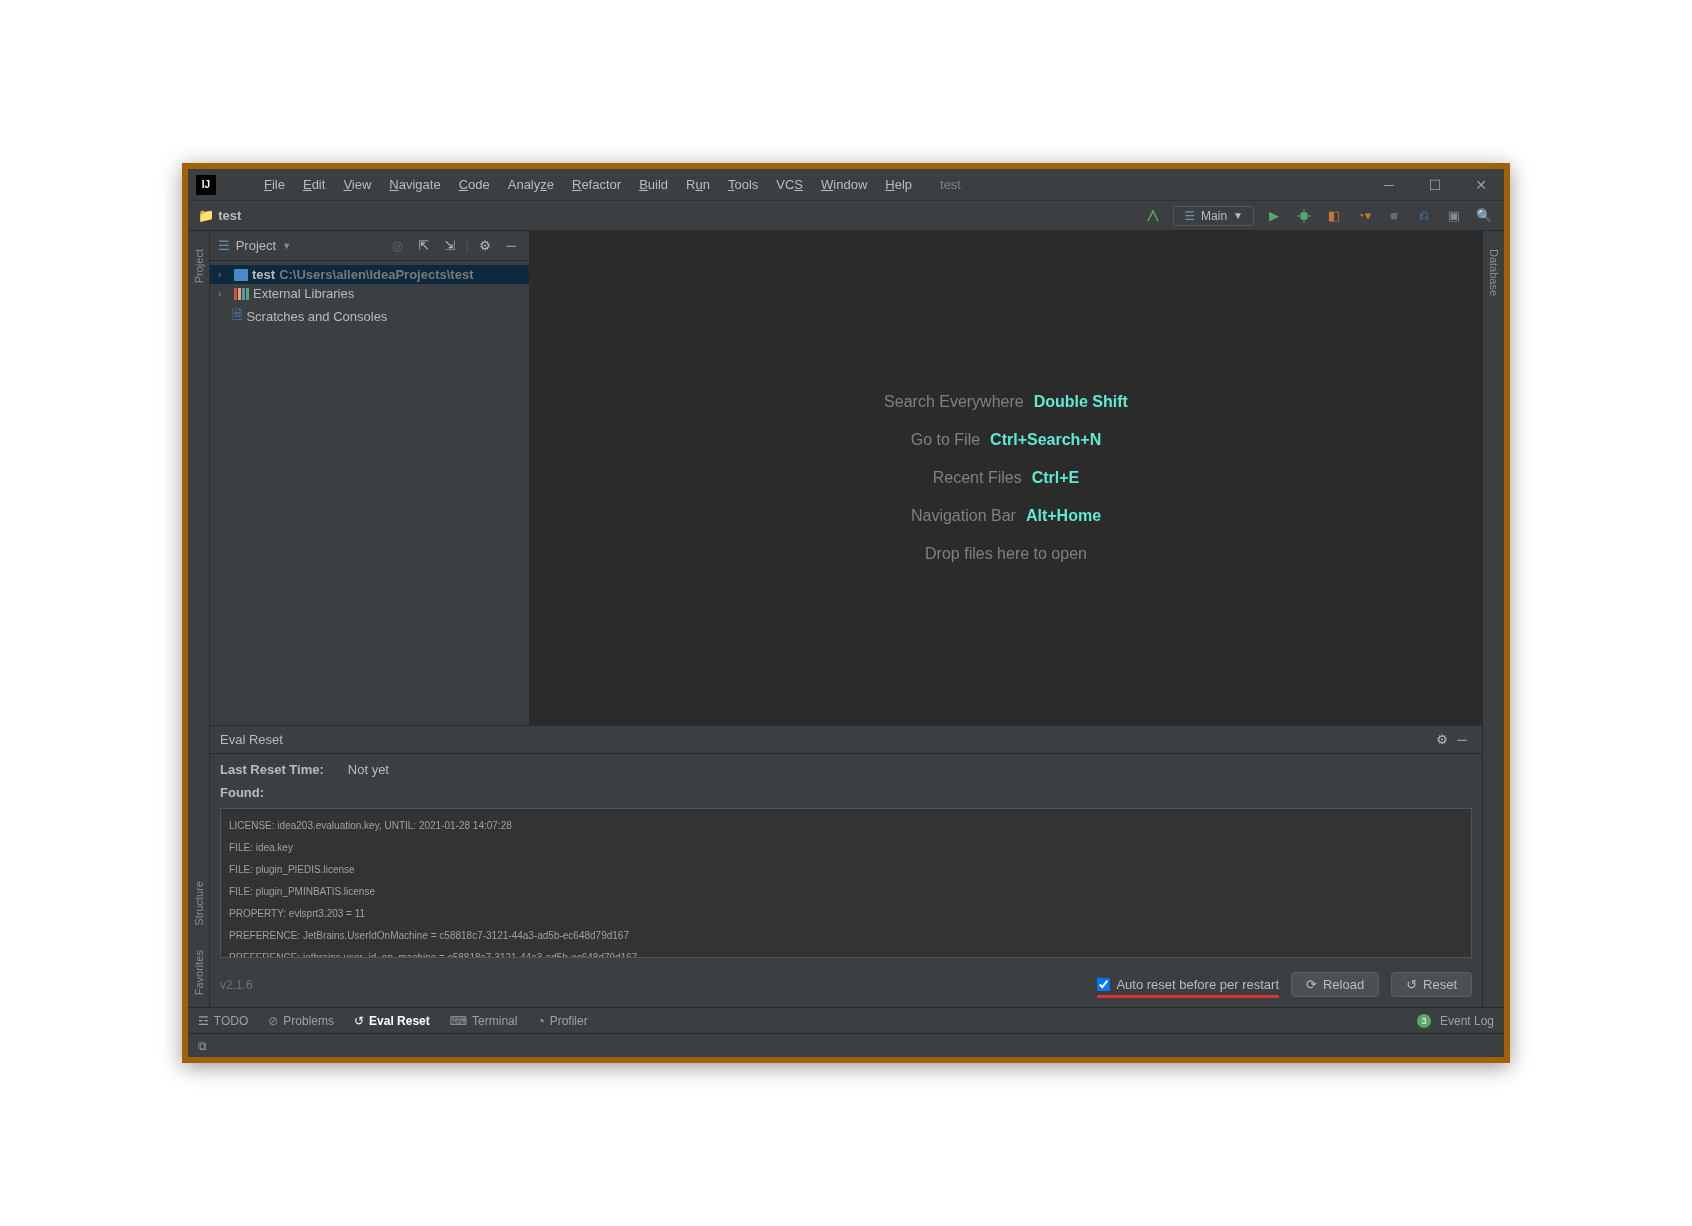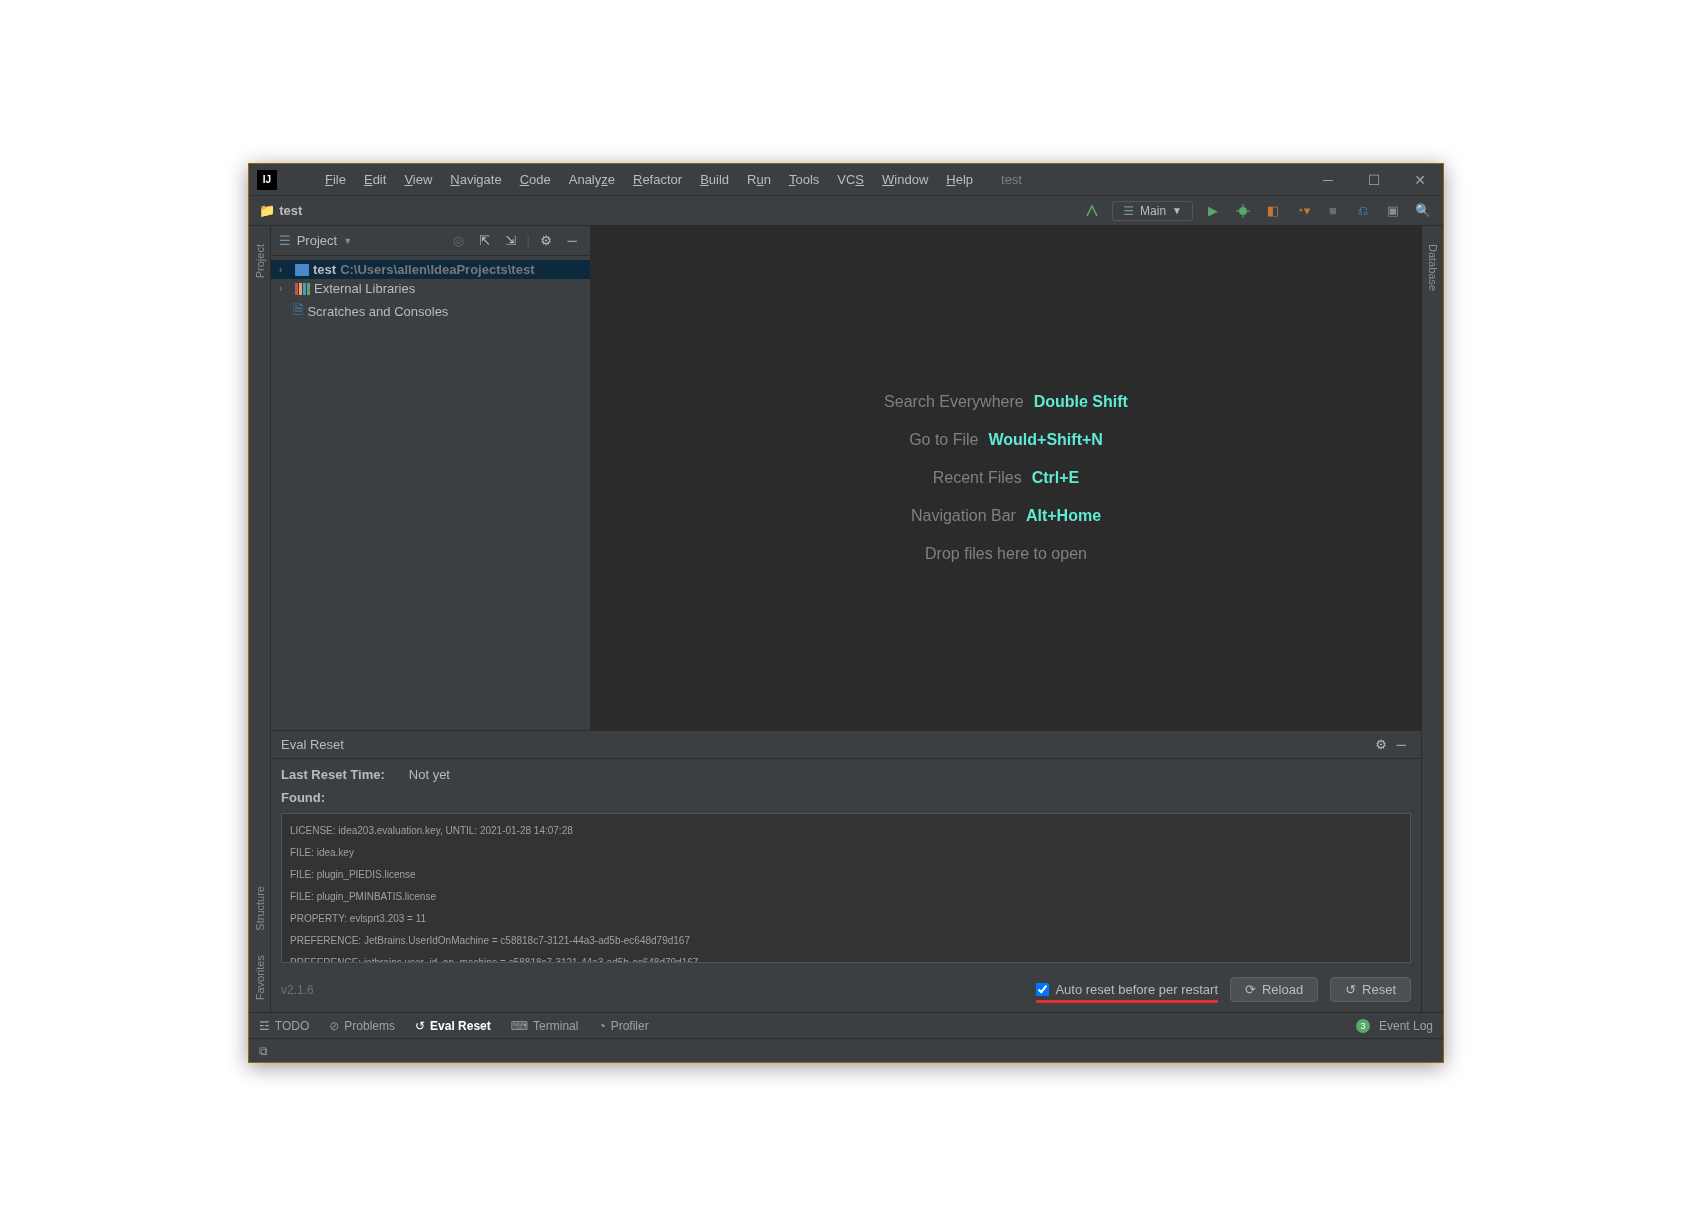--- a/index.html
+++ b/index.html
@@ -1,17 +1,17 @@
 <!DOCTYPE html>
 <html><head>
 <meta charset="utf-8">
 <style>
 * { margin:0; padding:0; box-sizing:border-box; font-family:"Segoe UI",Arial,sans-serif; }
 body { background:#fff; display:flex; align-items:center; justify-content:center; min-height:100vh; }
-.window { width:1196px; height:900px; background:#3c3f41; color:#bbbbbb; display:flex; flex-direction:column; border:1px solid #a16207; box-shadow:0 4px 20px rgba(0,0,0,.4); position:relative; }
+.window { width:1328px; height:900px; background:#3c3f41; color:#bbbbbb; display:flex; flex-direction:column; border:6px solid #a16207; box-shadow:0 4px 20px rgba(0,0,0,.4); position:relative; }
 .title-bar { height:32px; display:flex; align-items:center; background:#3c3f41; border-bottom:1px solid #323232; font-size:13px; }
 .ij-logo { width:20px; height:20px; margin:0 8px; background:#000; display:flex; align-items:center; justify-content:center; color:#fff; font-size:10px; font-weight:bold; }
 .menu { display:flex; gap:2px;margin-left:32px; }
 .menu-item { padding:4px 8px; cursor:default; color:#bbbbbb; }
 .menu-item u { text-decoration:underline; }
 .title-text { margin-left:20px; color:#808080; }
 .win-controls { margin-left:auto; display:flex; }
 .win-btn { width:46px; height:32px; display:flex; align-items:center; justify-content:center; color:#a0a0a0; font-size:14px; }
 .nav-bar { height:30px; background:#3c3f41; display:flex; align-items:center; padding:0 10px; border-bottom:1px solid #2b2b2b; font-size:13px; }
 .nav-bar .folder-icon { color:#87939a; margin-right:4px; }
@@ -175,21 +175,21 @@
           </div>
         </div>
 
         <div class="editor-area">
           <div class="welcome-row">
             <span>Search Everywhere</span>
             <span class="shortcut">Double Shift</span>
           </div>
           <div class="welcome-row">
             <span>Go to File</span>
-            <span class="shortcut">Would+Shift+N</span>
+            <span class="shortcut">Ctrl+Search+N</span>
           </div>
           <div class="welcome-row">
             <span>Recent Files</span>
             <span class="shortcut">Ctrl+E</span>
           </div>
           <div class="welcome-row">
             <span>Navigation Bar</span>
             <span class="shortcut">Alt+Home</span>
           </div>
           <div>Drop files here to open</div>

